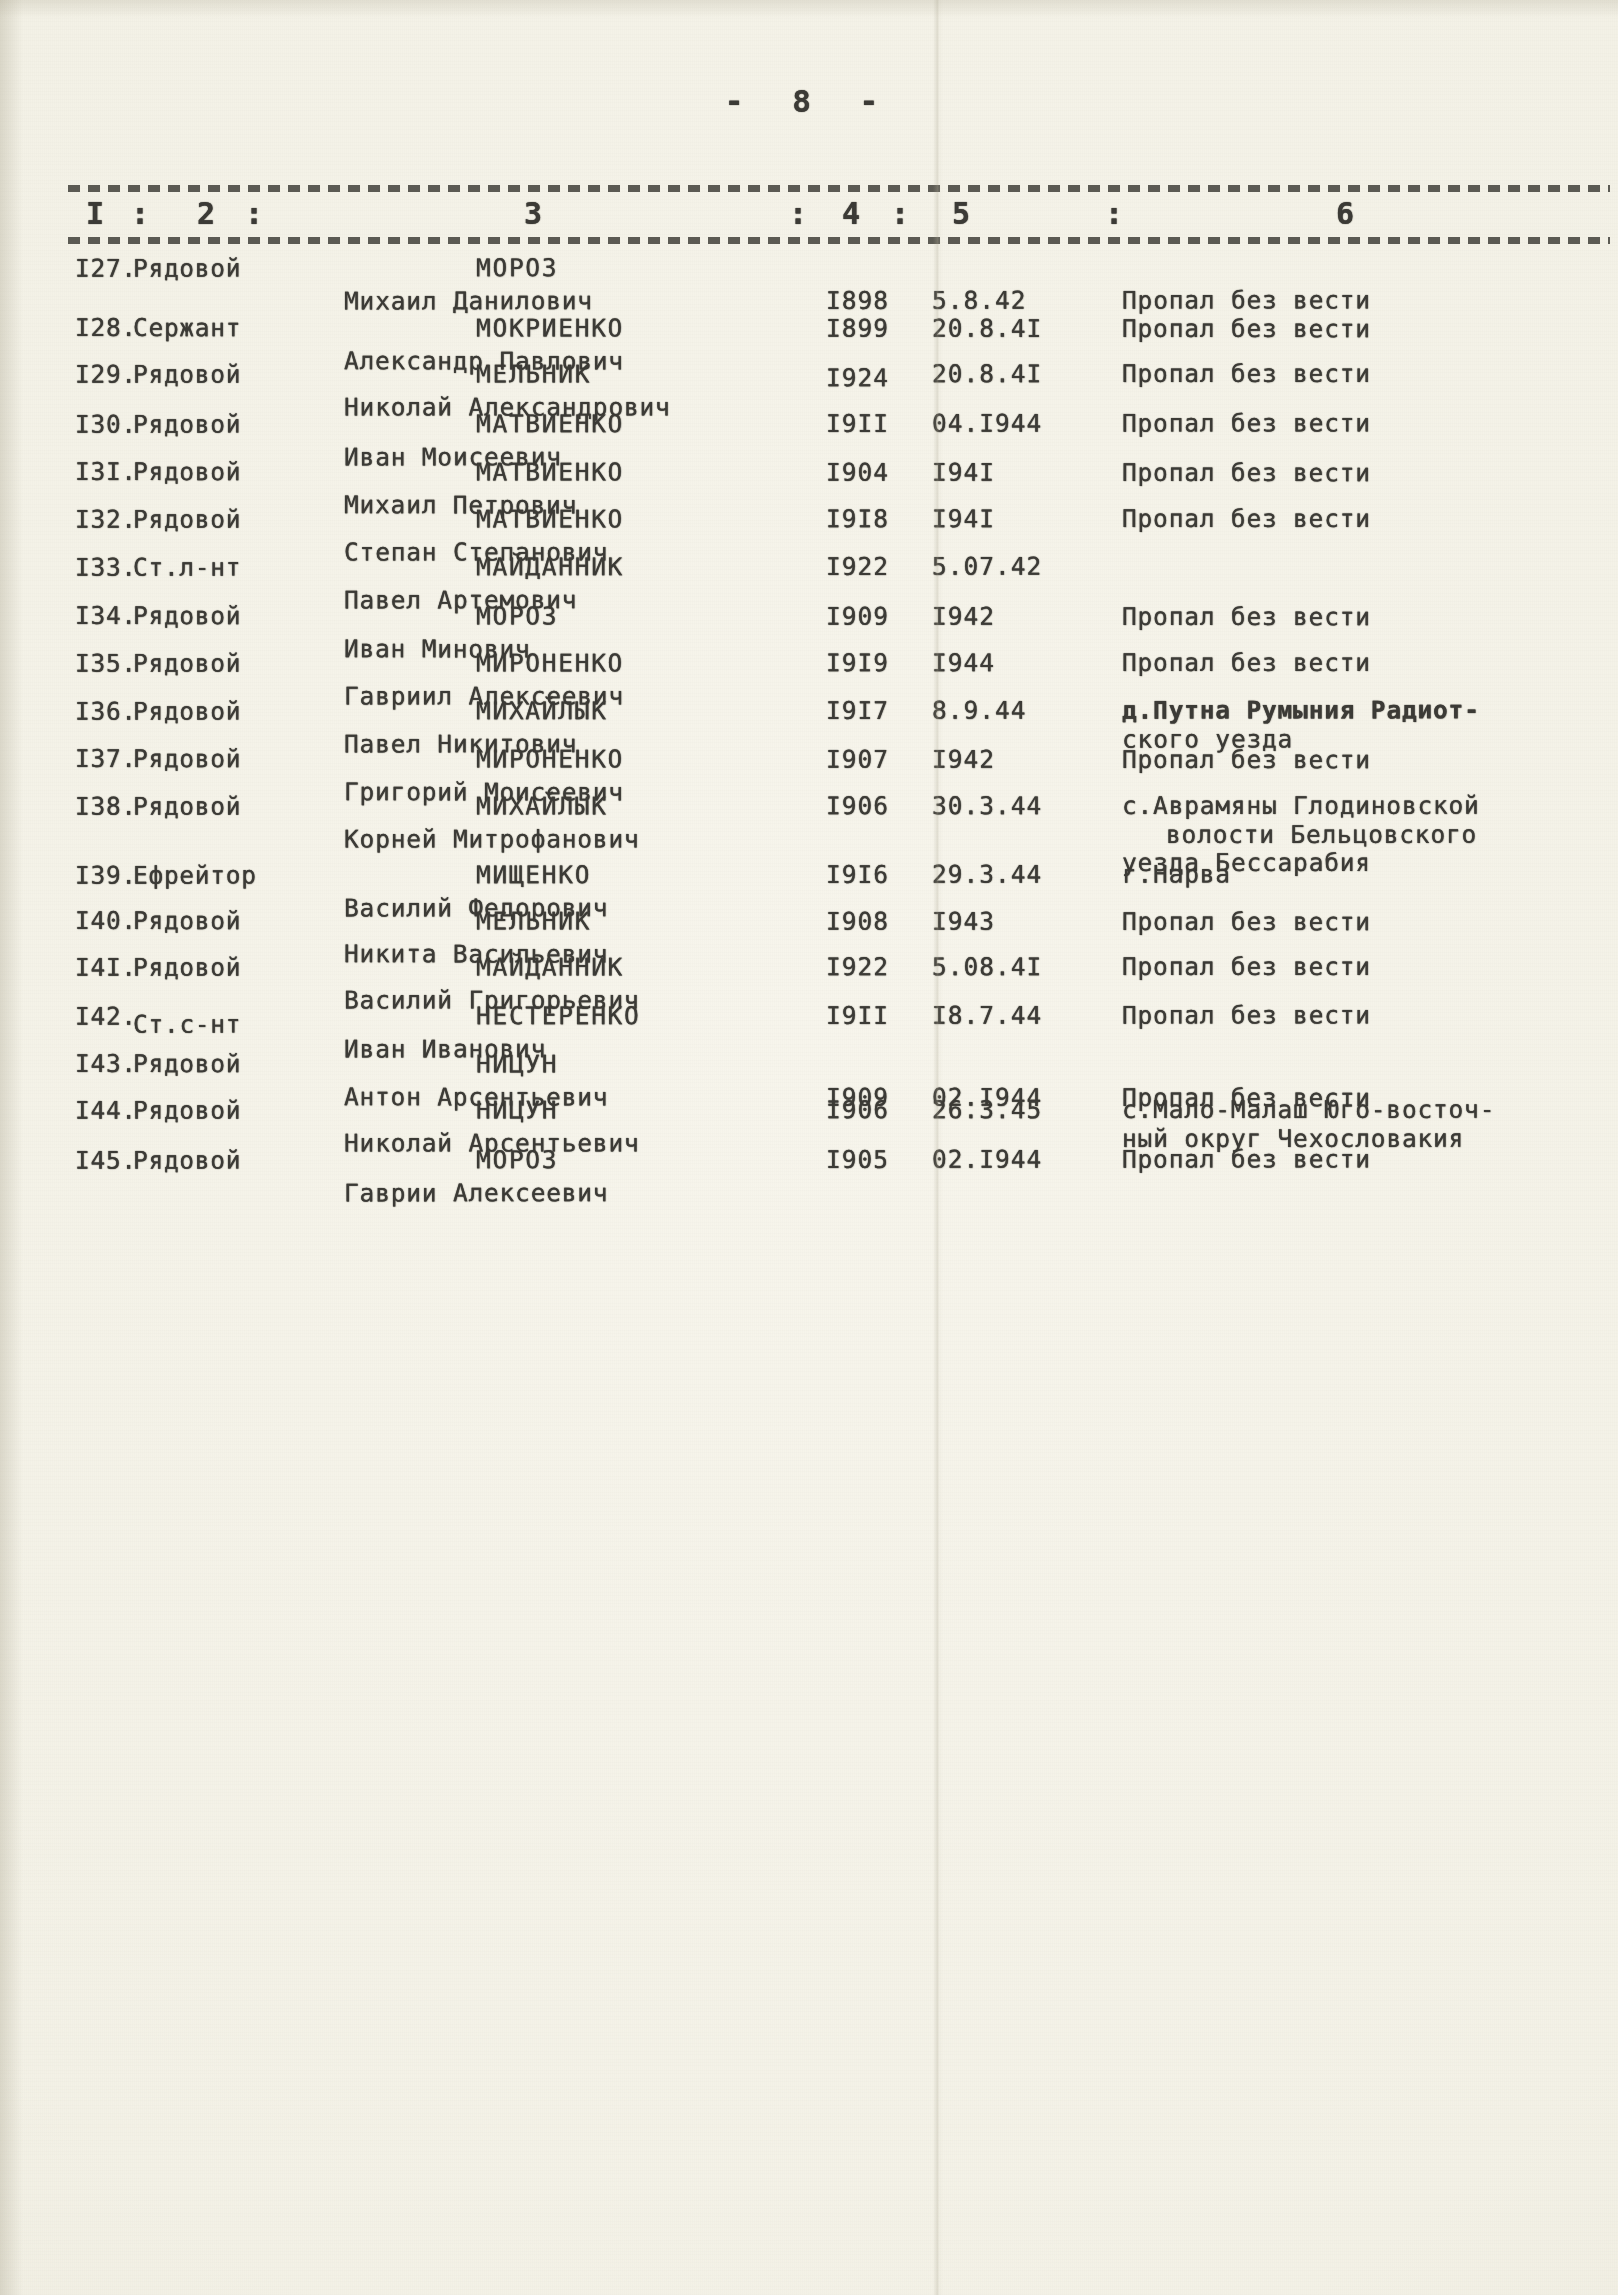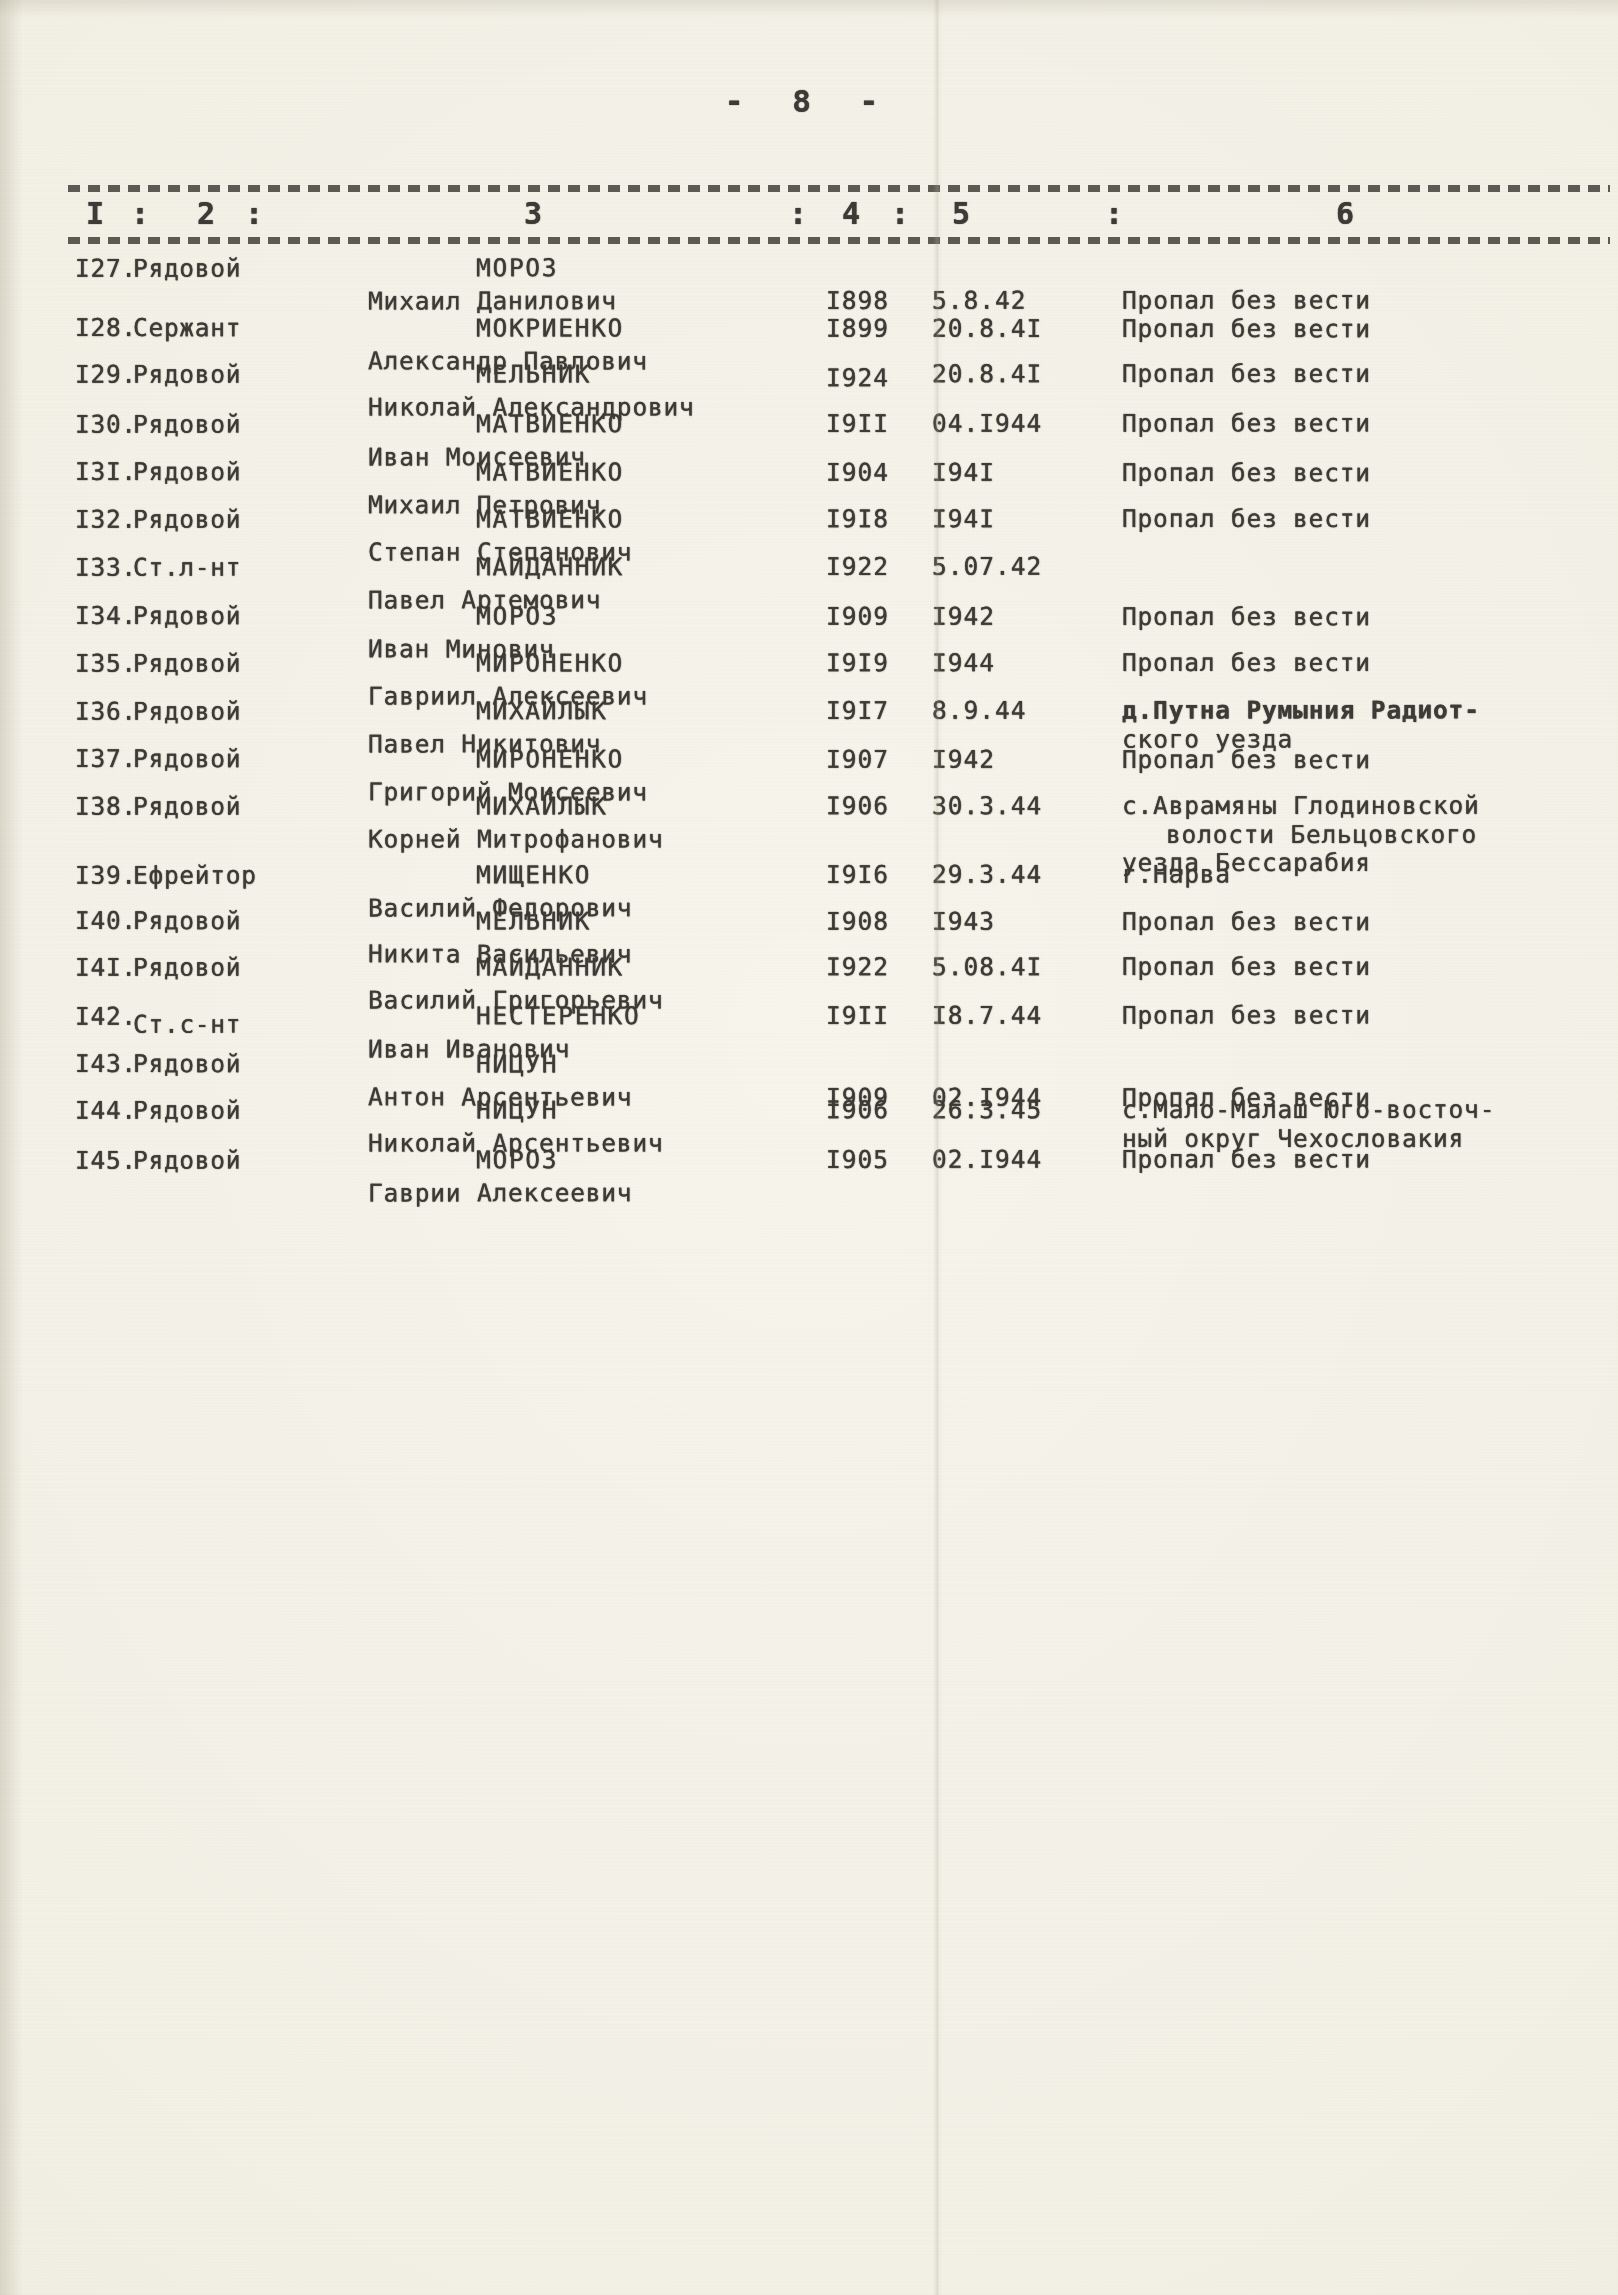--- a/index.html
+++ b/index.html
@@ -86,21 +86,21 @@
   .ch6{left:1336px;}
 
   
   #rows{position:absolute;top:254px;left:0;width:100%;}
   .row{position:relative;}
   .line{position:absolute;white-space:pre;font-size:24.5px;line-height:27px;}
 
   .c-num   {left:75px;letter-spacing:0.7px;}
   .c-rank  {left:133px;letter-spacing:0.7px;}
   .c-sur   {left:476px;letter-spacing:1.7px;}
-  .c-given {left:368px;letter-spacing:0.8px;}
+  .c-given {left:344px;letter-spacing:0.8px;}
   .c-born  {left:826px;letter-spacing:1px;}
   .c-date  {left:932px;letter-spacing:1px;}
   .c-note  {left:1122px;letter-spacing:0.8px;}
 
   
   .j1{transform:translateY(0px) rotate(-.06deg);}
   .j2{transform:translateY(0.7px) rotate(.05deg);}
   .j3{transform:translateY(-0.7px) rotate(-.04deg);}
 </style>
 </head>

